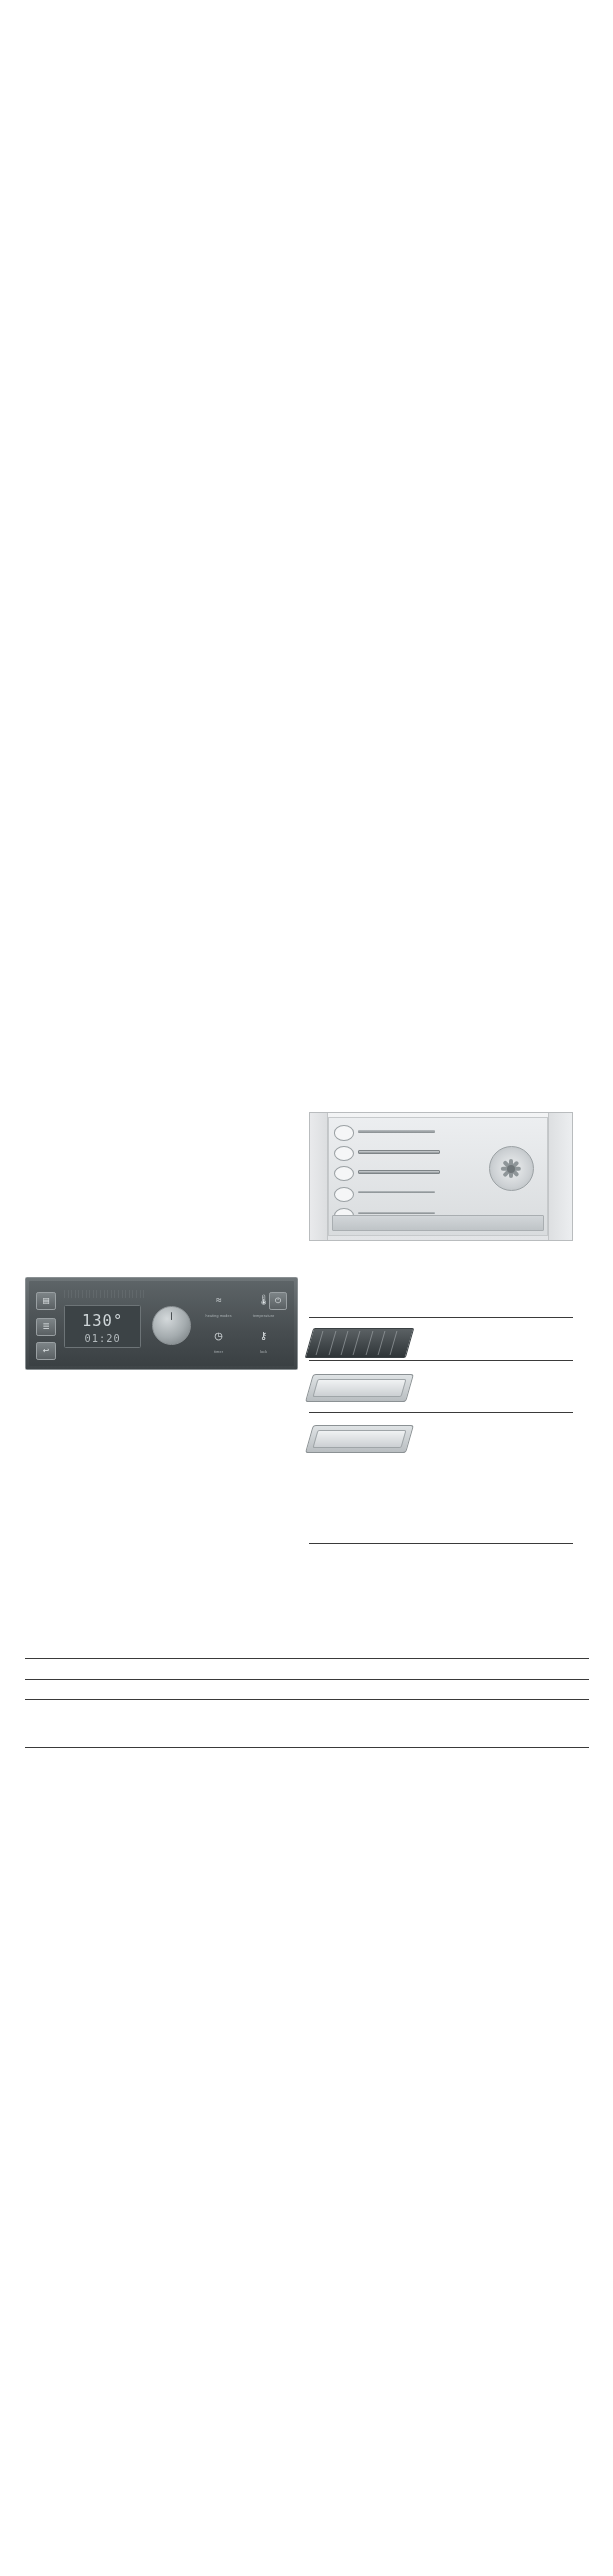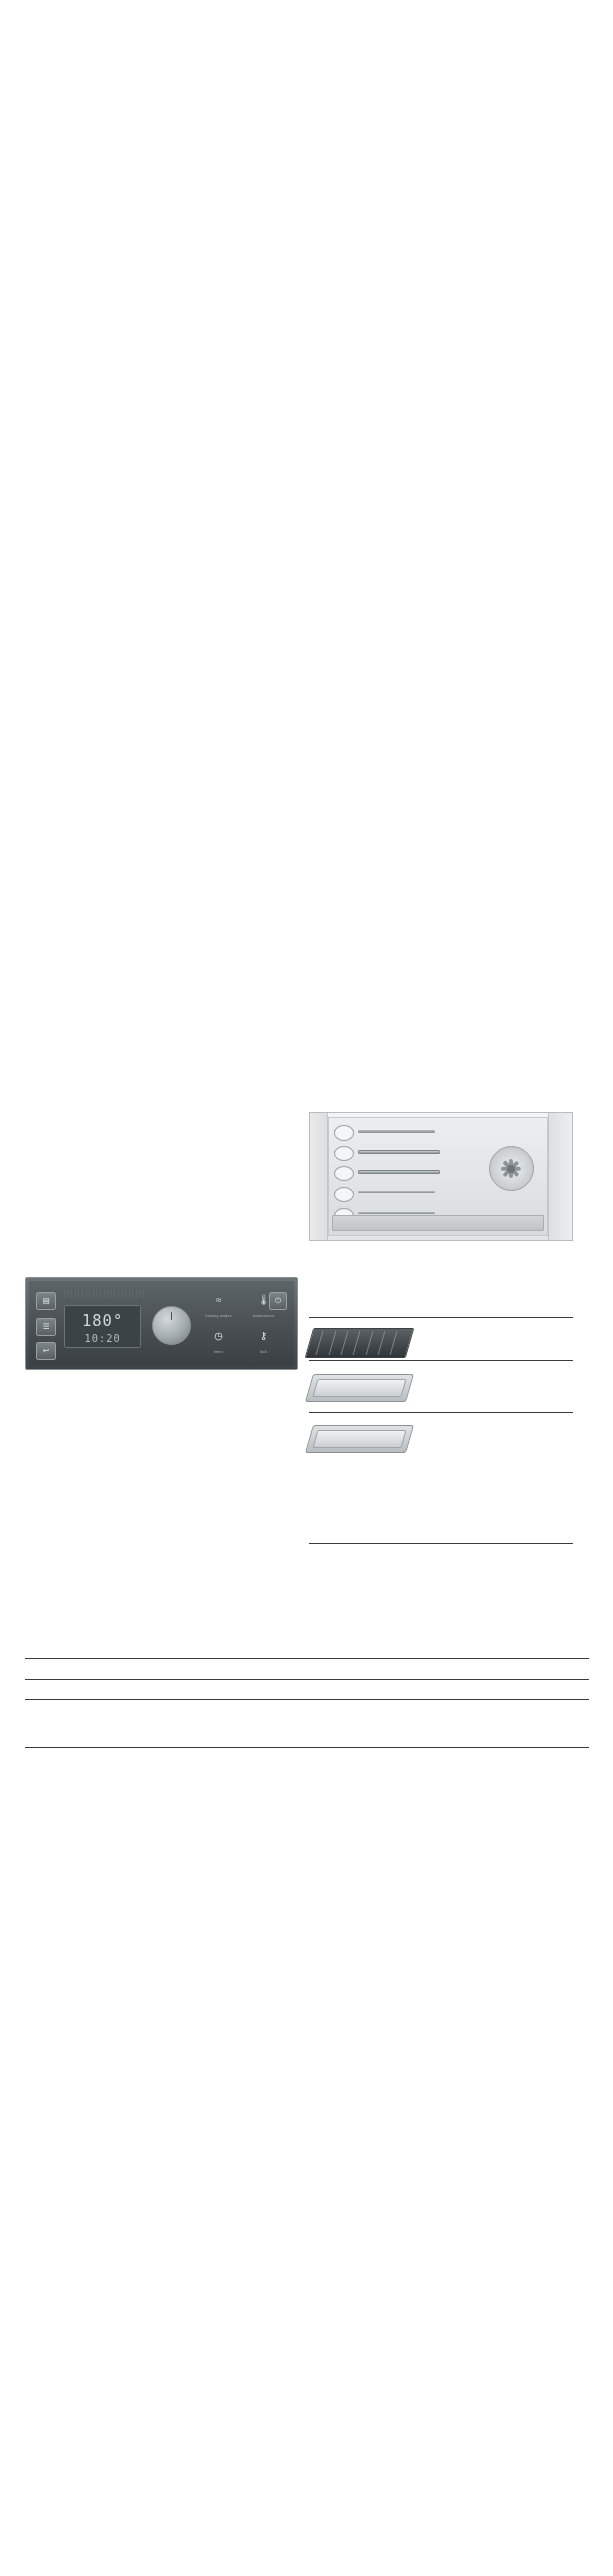--- a/index.html
+++ b/index.html
@@ -372,22 +372,22 @@
         <span class="glyph">▤</span>
       </div>
       <div class="cp-btn cp-btn-2">
         <span class="glyph">☰</span>
       </div>
       <div class="cp-btn cp-btn-3">
         <span class="glyph">↩</span>
       </div>
 
       <div class="cp-display">
-        <div class="cp-temp">180°</div>
-        <div class="cp-time">10:20</div>
+        <div class="cp-temp">130°</div>
+        <div class="cp-time">01:20</div>
       </div>
 
       <div class="cp-knob"></div>
 
       <div class="cp-cell cp-c1">
         <span class="icon">≈</span>
         <span class="cap">heating modes</span>
       </div>
       <div class="cp-cell cp-c2">
         <span class="icon">🌡</span>

